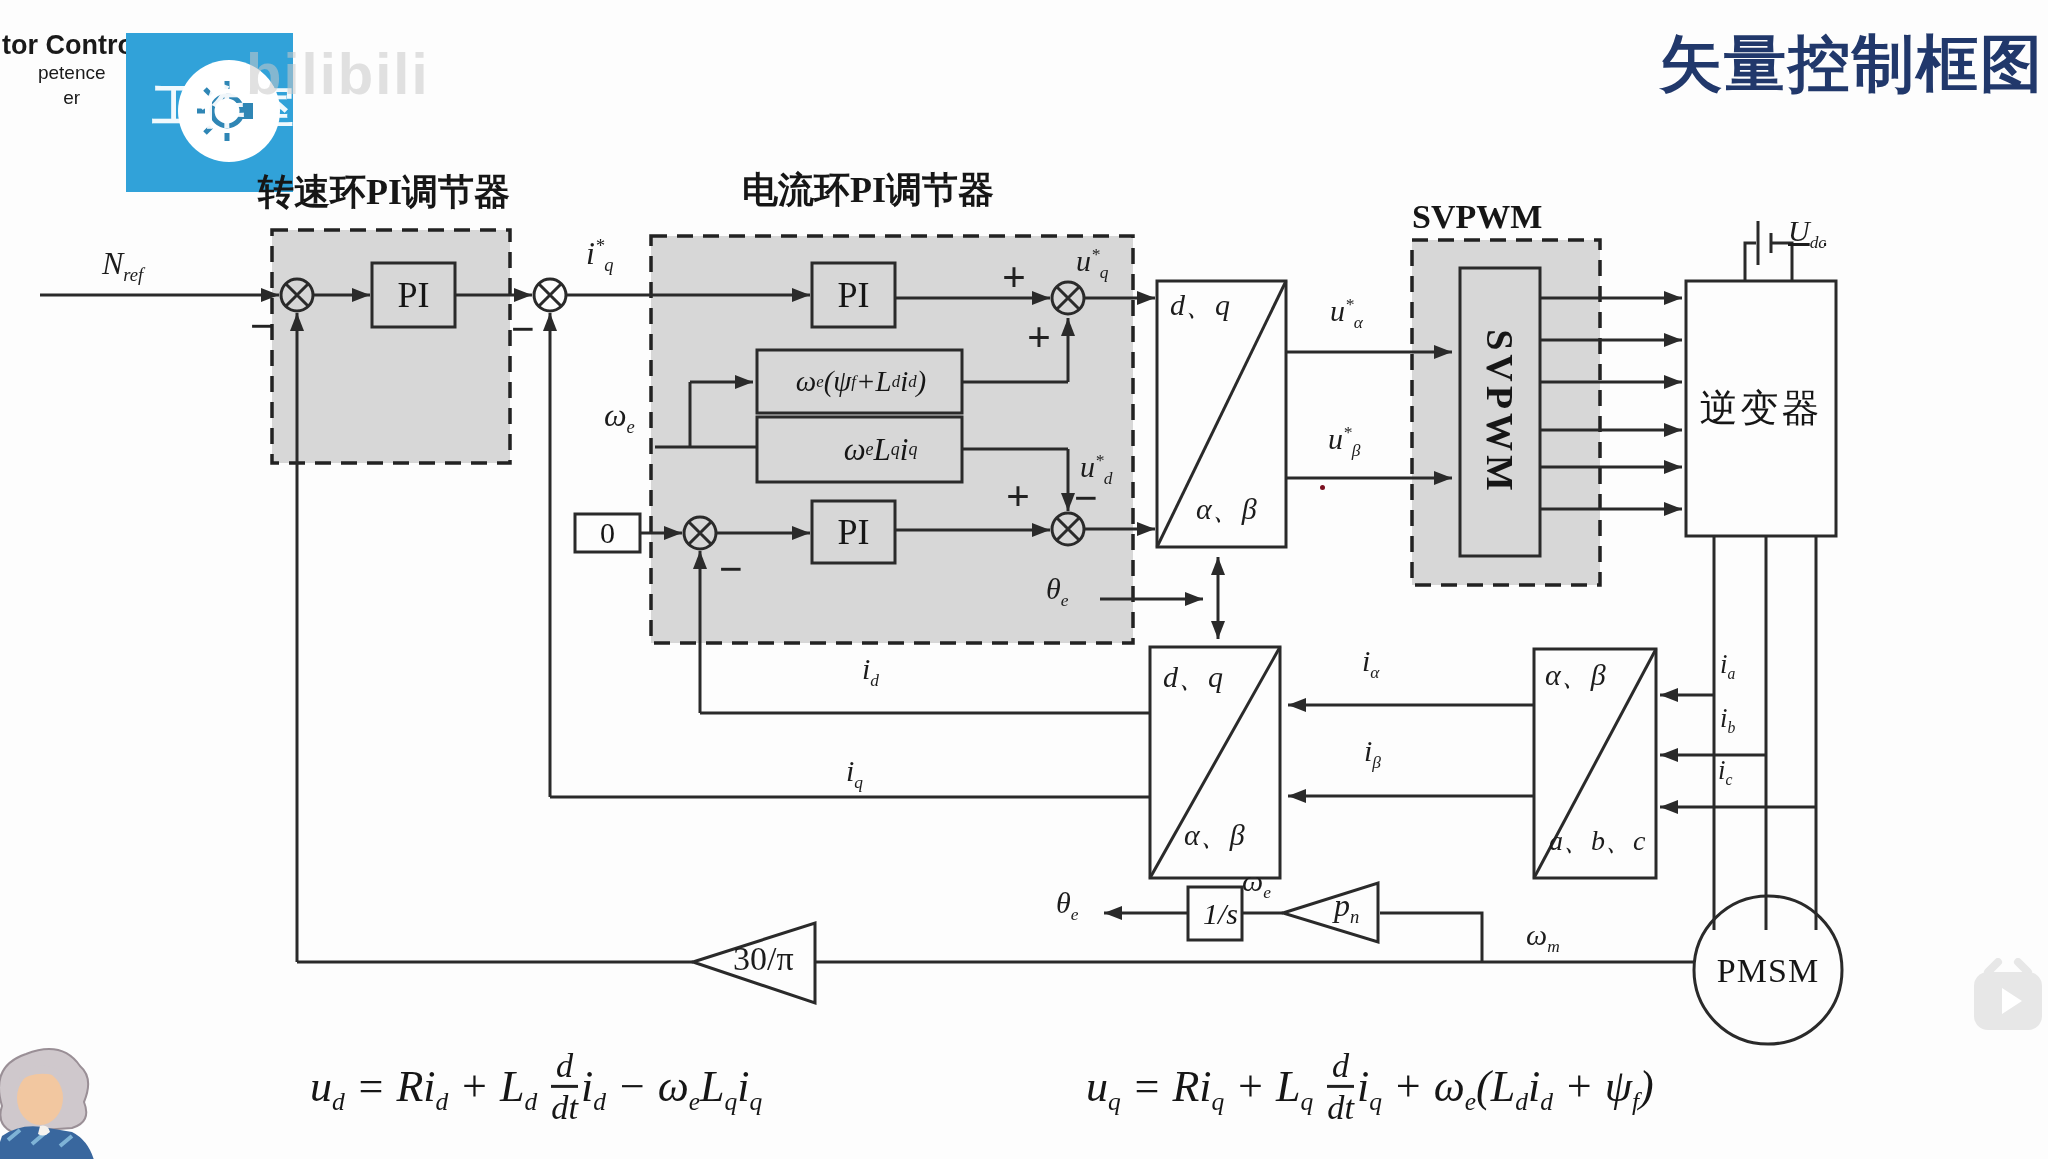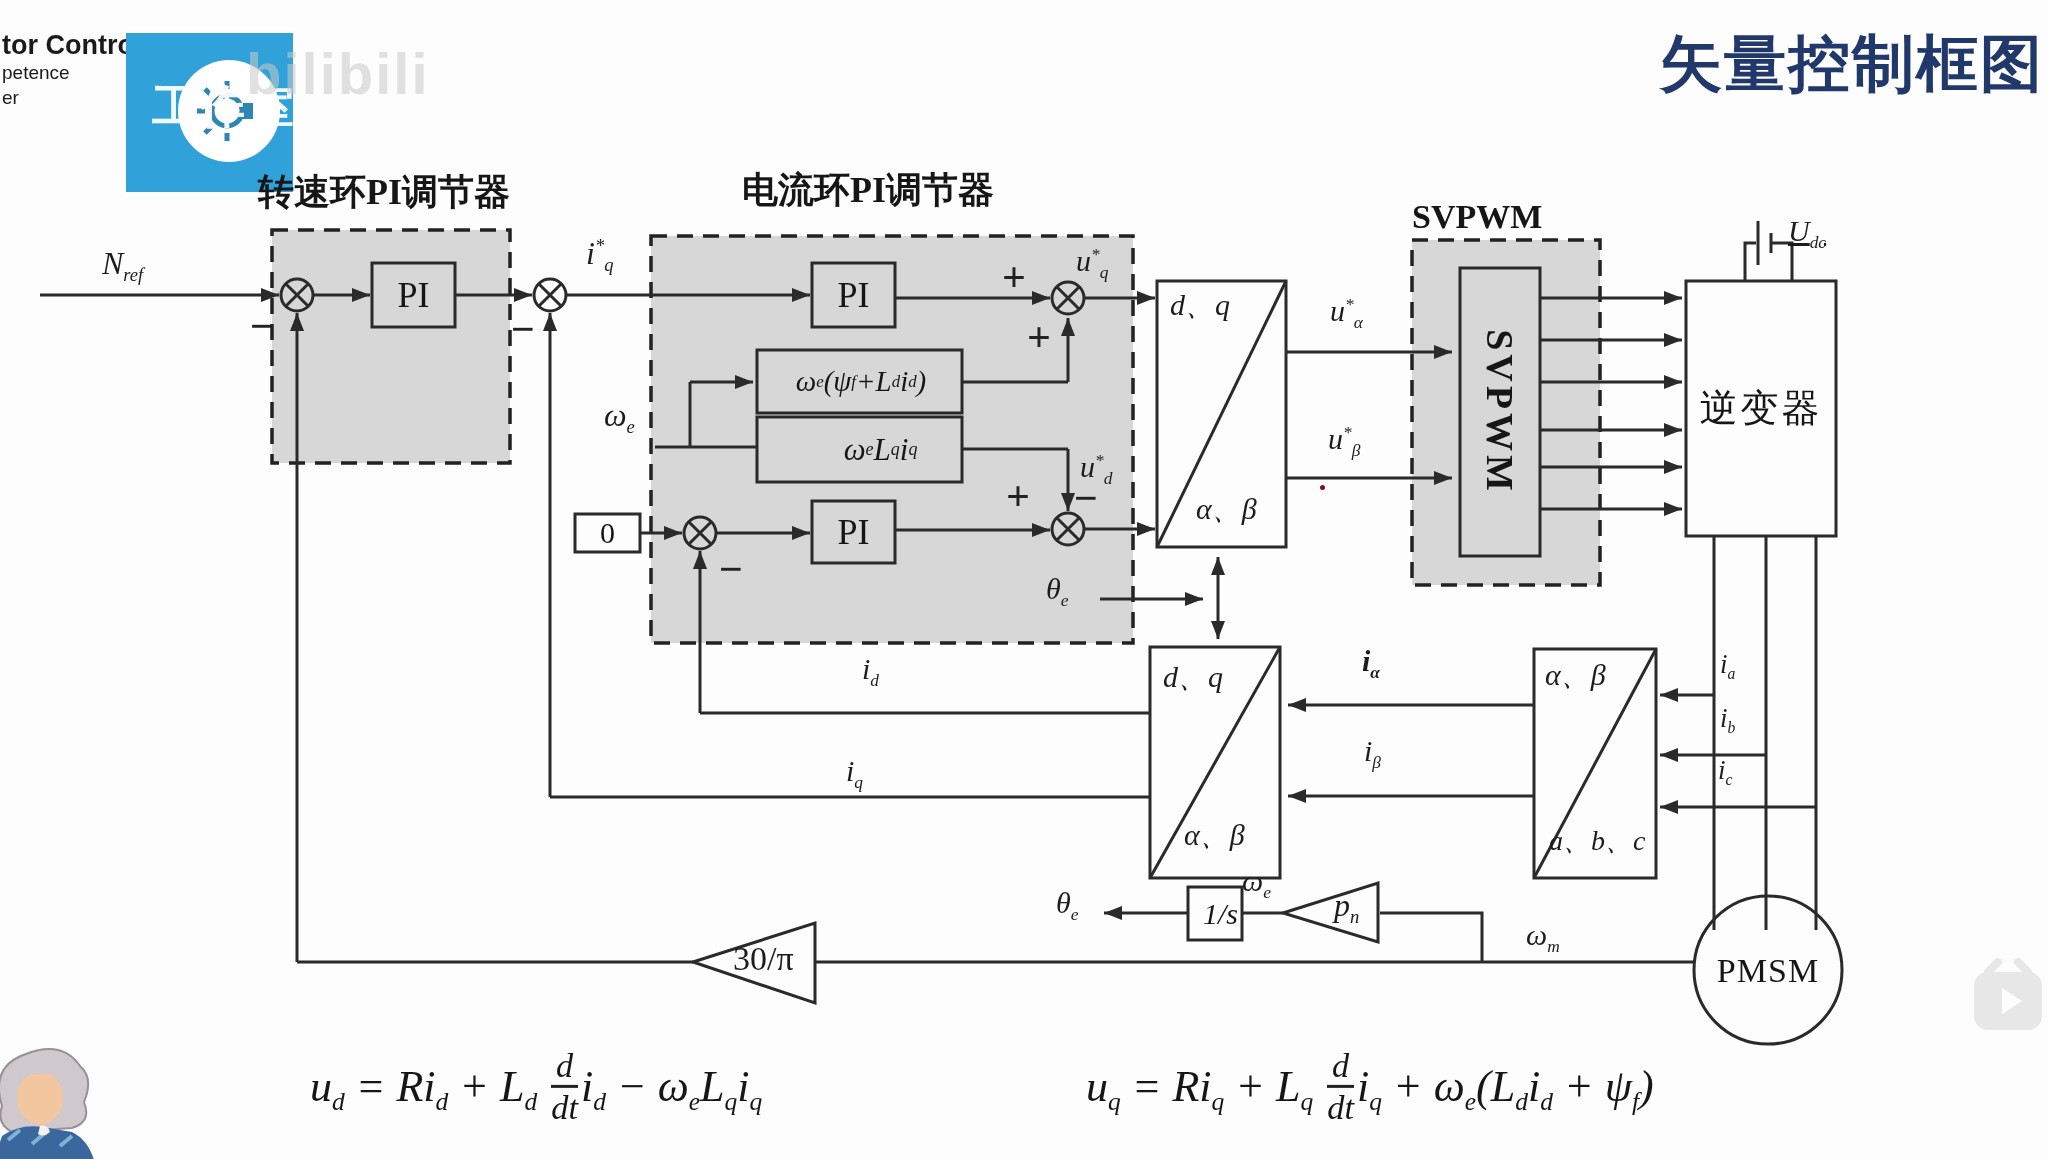--- a/index.html
+++ b/index.html
@@ -18,21 +18,21 @@
        font:34px "Liberation Serif",serif;color:#161616;}
   .sign{position:absolute;font:bold 42px "Liberation Serif",serif;color:#222;line-height:1;}
   .eq{position:absolute;font:italic 44px "Liberation Serif",serif;color:#161616;white-space:nowrap;}
   .frac{display:inline-flex;flex-direction:column;align-items:center;font-size:0.78em;
         line-height:1.02;margin:0 3px;vertical-align:middle;transform:translateY(-0.12em);font-style:italic;}
   .frac .bar{align-self:stretch;height:3px;background:#222;margin:2px 0;}
   .title{position:absolute;right:4px;top:22px;width:640px;text-align:right;
          font:bold 62px "Liberation Sans",sans-serif;color:var(--title);letter-spacing:2px;}
   .logo-text{position:absolute;left:2px;top:30px;font-family:"Liberation Sans",sans-serif;color:#1a1a1a;}
   .logo-text .l1{font-size:27px;font-weight:bold;line-height:1.15;}
-  .logo-text .l2,.logo-text .l3{font-size:19px;line-height:1.3;}
+  .logo-text .l2,.logo-text .l3{font-size:19px;line-height:1.3;text-align:center;}
   .logo-sq{position:absolute;left:126px;top:33px;width:167px;height:159px;background:var(--logo-blue);}
   .logo-circle{position:absolute;left:178px;top:60px;width:102px;height:102px;border-radius:50%;background:#fff;
                display:flex;align-items:center;justify-content:center;}
   .logo-overlay{position:absolute;left:140px;top:76px;font:bold 46px "Liberation Sans",sans-serif;
                 color:rgba(255,255,255,.93);letter-spacing:2px;margin-left:12px;}
   .watermark{position:absolute;left:246px;top:40px;font:bold 58px "Liberation Sans",sans-serif;
              color:#c9c9c9;opacity:.55;letter-spacing:2px;}
   .reddot{position:absolute;left:1320px;top:485px;width:5px;height:5px;border-radius:50%;background:var(--marker-dot);}
   .svpwm-vert{position:absolute;left:1460px;top:268px;width:80px;height:288px;display:flex;
               align-items:center;justify-content:center;}
@@ -224,21 +224,21 @@
   <div class="lb" style="left:102px;top:246px;font-size:32px;">N<sub>ref</sub></div>
   <div class="lb" style="left:586px;top:236px;font-size:32px;">i<sup>*</sup><sub>q</sub></div>
   <div class="lb" style="left:604px;top:398px;font-size:32px;">ω<sub>e</sub></div>
   <div class="lb" style="left:1076px;top:244px;">u<sup>*</sup><sub>q</sub></div>
   <div class="lb" style="left:1080px;top:450px;">u<sup>*</sup><sub>d</sub></div>
   <div class="lb" style="left:1330px;top:294px;">u<sup>*</sup><sub>α</sub></div>
   <div class="lb" style="left:1328px;top:422px;">u<sup>*</sup><sub>β</sub></div>
   <div class="lb" style="left:1046px;top:572px;">θ<sub>e</sub></div>
   <div class="lb" style="left:862px;top:652px;text-align:right;">i<sub>d</sub></div>
   <div class="lb" style="left:846px;top:754px;">i<sub>q</sub></div>
-  <div class="lb" style="left:1362px;top:644px;font-weight:bold;">i<sub>α</sub></div>
+  <div class="lb" style="left:1362px;top:644px;">i<sub>α</sub></div>
   <div class="lb" style="left:1364px;top:734px;">i<sub>β</sub></div>
   <div class="lb" style="left:1720px;top:650px;font-size:27px;">i<sub>a</sub></div>
   <div class="lb" style="left:1720px;top:704px;font-size:27px;">i<sub>b</sub></div>
   <div class="lb" style="left:1718px;top:756px;font-size:27px;">i<sub>c</sub></div>
   <div class="lb" style="left:1788px;top:214px;text-decoration:underline;">U<sub>dc</sub></div>
   <div class="lb" style="left:1056px;top:886px;">θ<sub>e</sub></div>
   <div class="lb" style="left:1242px;top:864px;">ω<sub>e</sub></div>
   <div class="lb" style="left:1526px;top:918px;">ω<sub>m</sub></div>
 
   <div class="sign" style="left:250px;top:305px;">−</div>

